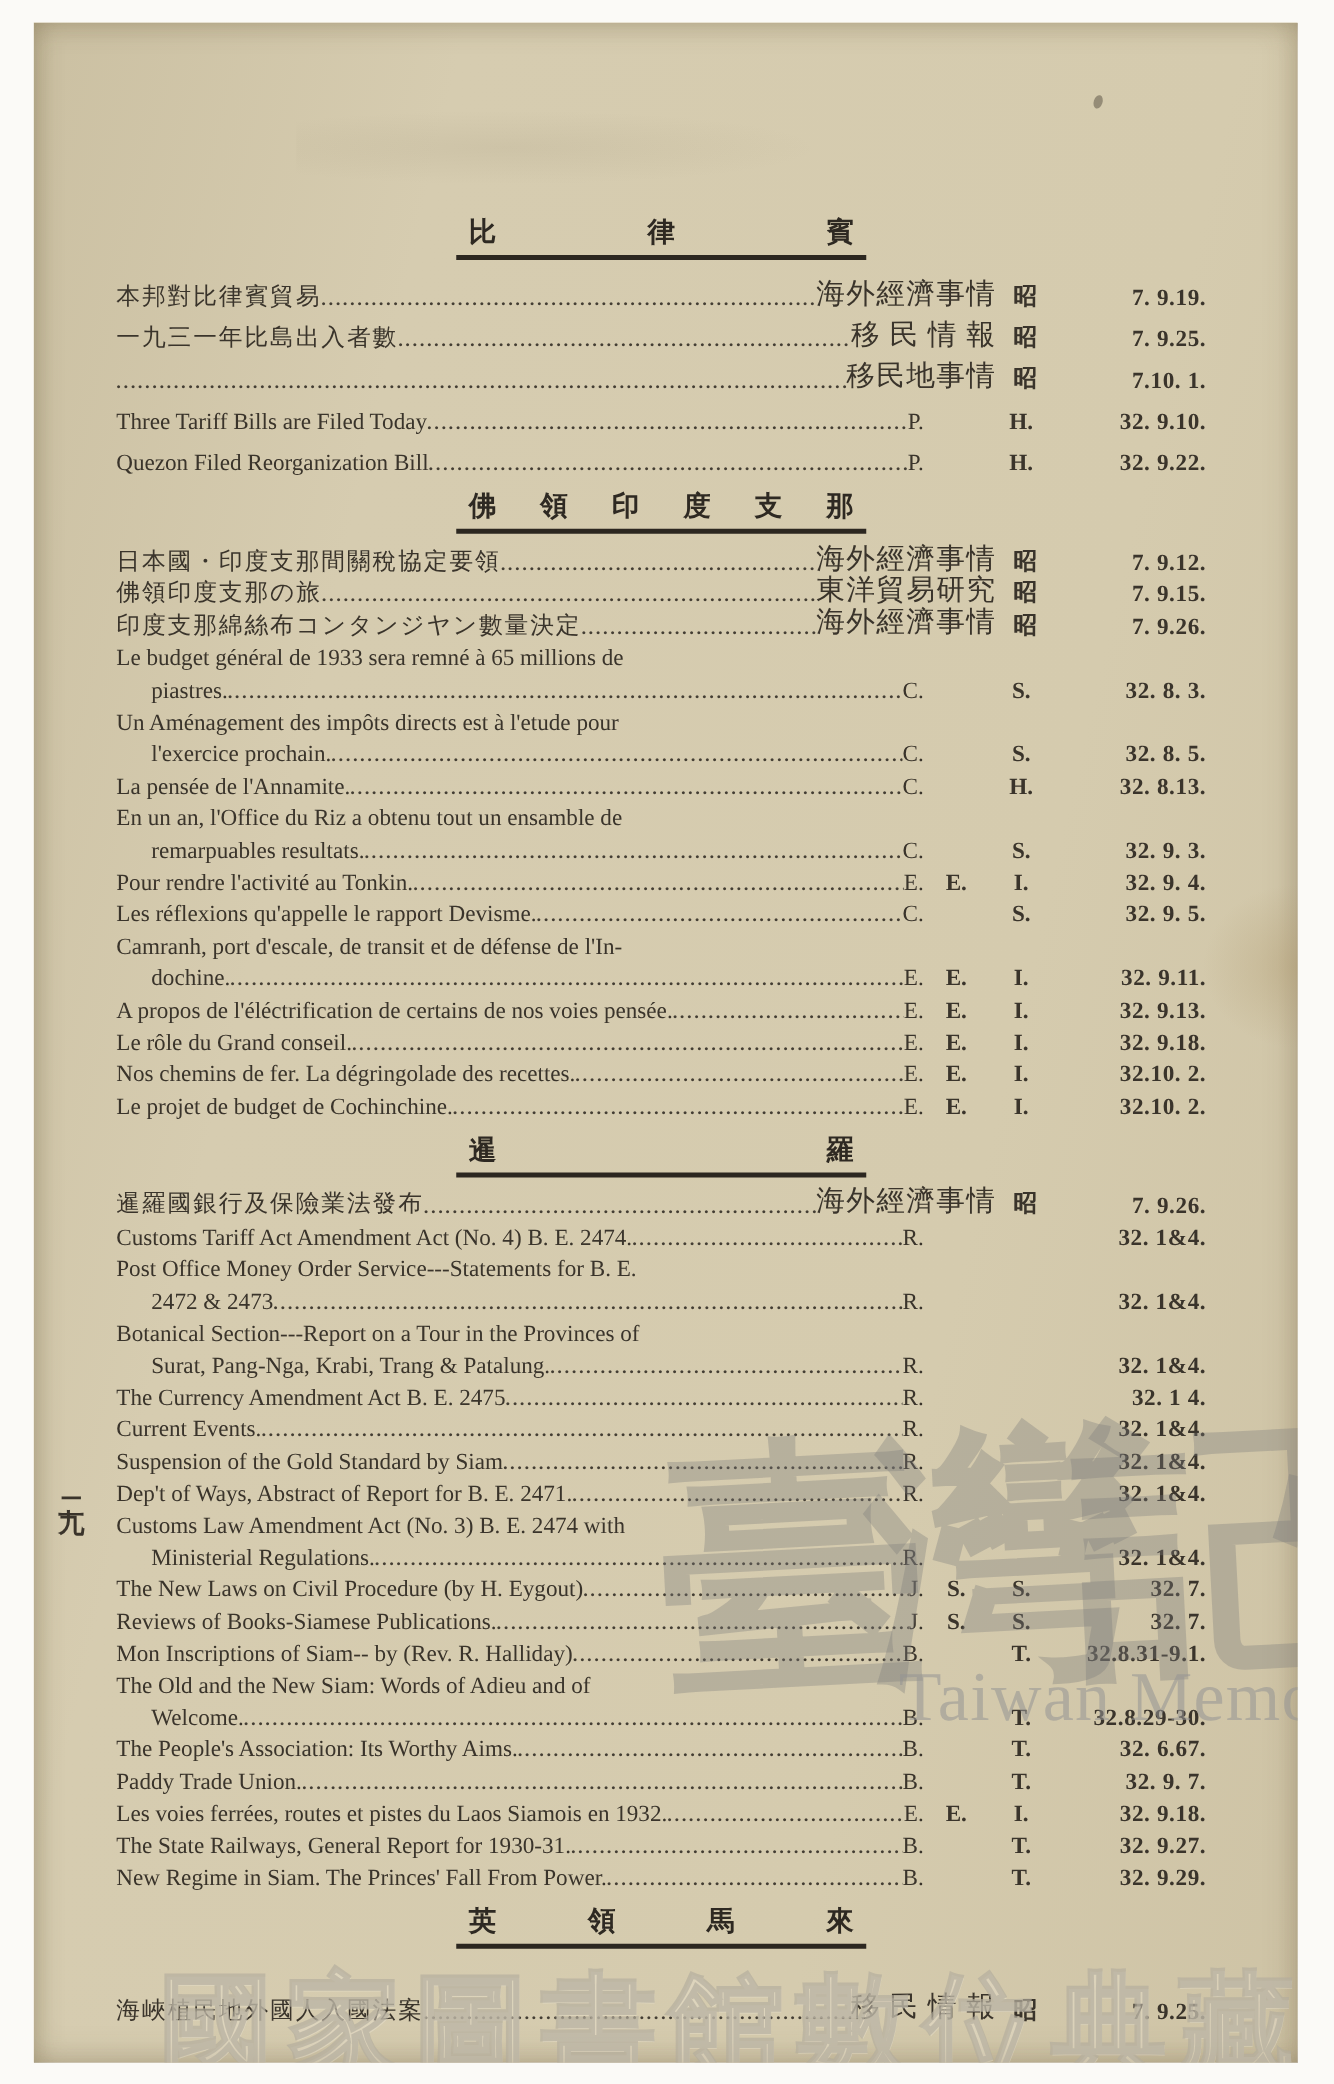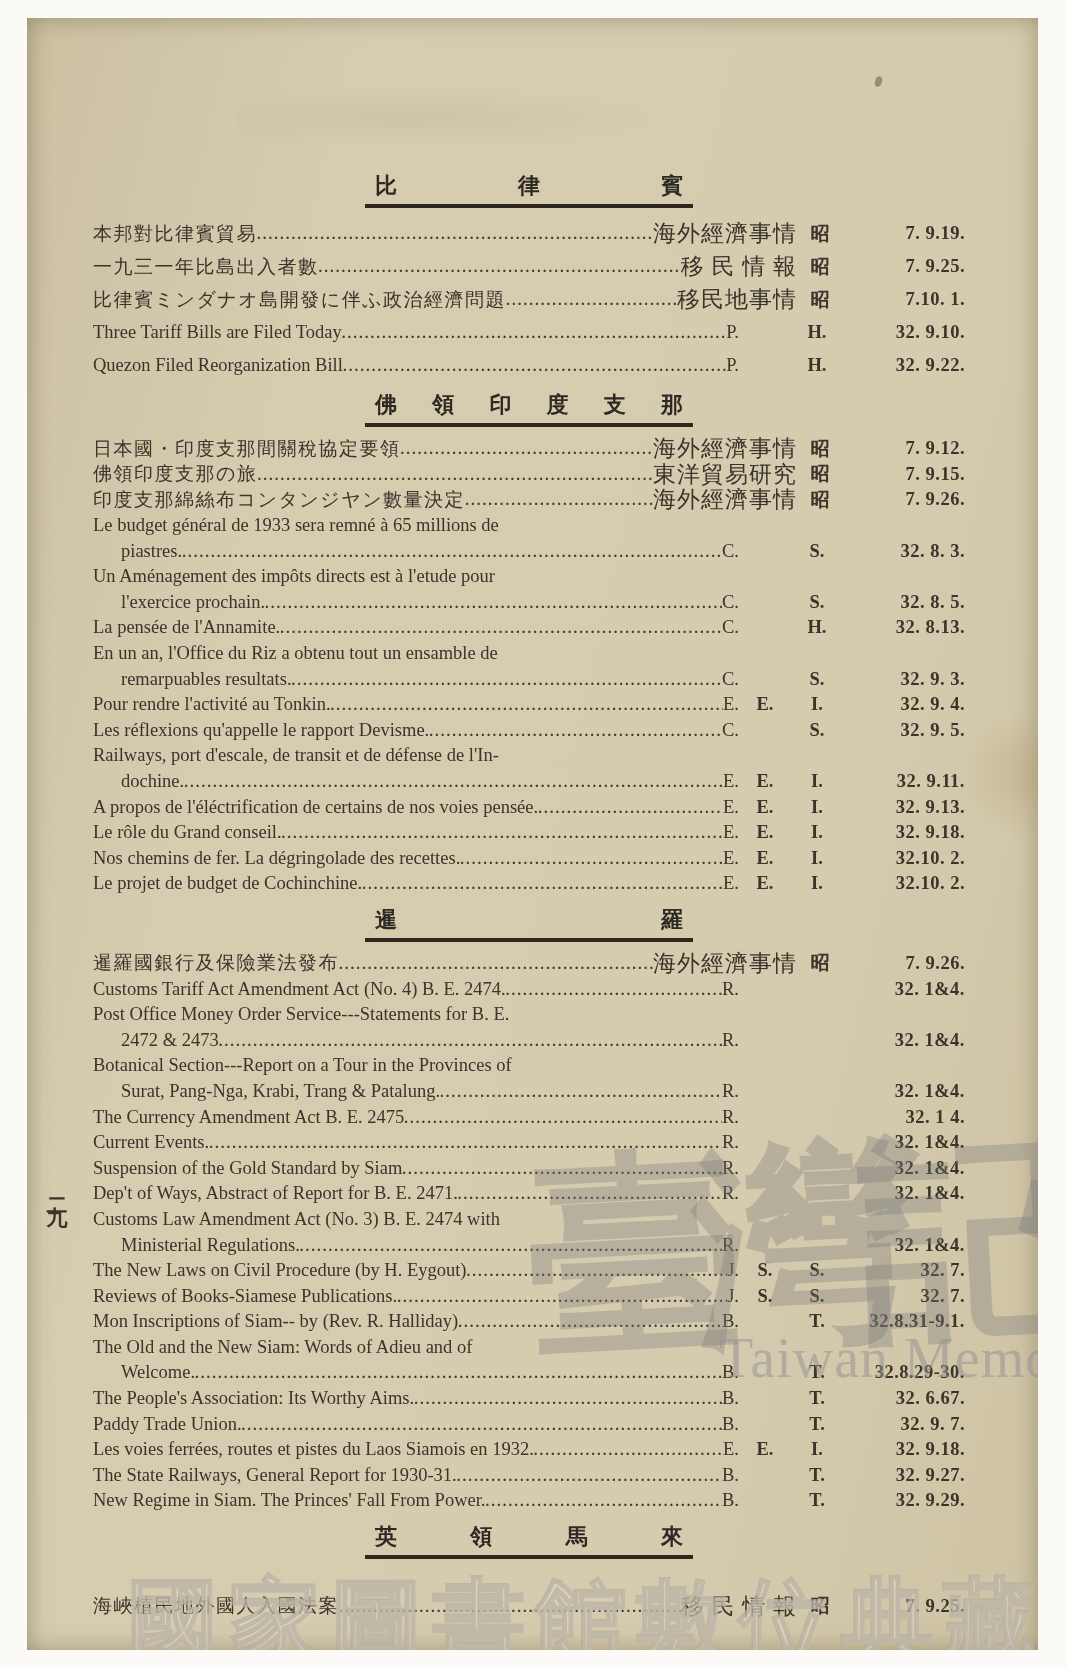--- a/index.html
+++ b/index.html
@@ -18,21 +18,21 @@
     color:#3a342b;
   }
   .content{position:absolute;left:66px;top:152px;width:872px;}
   .heading{display:flex;justify-content:center;margin:0 0 9px 0;height:38px;}
   .h-in{
     width:308px;display:flex;justify-content:space-between;align-items:flex-end;
     border-bottom:4px solid #2c2720;padding:0 10px 3px 10px;
     font-size:22px;font-weight:bold;letter-spacing:0;color:#2e2922;
   }
   .sec{margin-bottom:7px;}
-  .row{display:flex;align-items:center;white-space:nowrap;font-size:18.5px;}
+  .row{display:flex;align-items:flex-end;white-space:nowrap;font-size:18.5px;}
   .sec0 .row{height:33px;}
   .sec1 .row{height:25.6px;}
   .sec2 .row{height:25.6px;}
   .sec3 .row{height:29px;margin-top:33px;}
   .t{white-space:nowrap;}
   .jp .t{letter-spacing:1.5px;font-size:19px;}
   .cont{padding-left:28px;}
   .dots{flex:1;overflow:hidden;white-space:nowrap;min-width:8px;}
   .dots::after{
     content:"..........................................................................................................................................................";
@@ -99,21 +99,20 @@
           <span class="date">7. 9.19.</span>
         </div>
         <div class="row jp">
           <span class="t">一九三一年比島出入者數</span>
           <span class="dots"></span>
           <span class="src">移 民 情 報</span>
           <span class="era">昭</span>
           <span class="date">7. 9.25.</span>
         </div>
         <div class="row jp">
-          <span class="t">比律賓ミンダナオ島開發に伴ふ政治經濟問題</span>
           <span class="dots"></span>
           <span class="src">移民地事情</span>
           <span class="era">昭</span>
           <span class="date">7.10. 1.</span>
         </div>
         <div class="row">
           <span class="t">Three Tariff Bills are Filed Today </span>
           <span class="dots"></span>
           <span class="src">P.</span>
           <span class="c2"></span>
@@ -212,21 +211,21 @@
         </div>
         <div class="row">
           <span class="t">Les réflexions qu'appelle le rapport Devisme. </span>
           <span class="dots"></span>
           <span class="src">C.</span>
           <span class="c2"></span>
           <span class="c3">S.</span>
           <span class="date">32. 9. 5.</span>
         </div>
         <div class="row">
-          <span class="t">Railways, port d'escale, de transit et de défense de l'In-</span>
+          <span class="t">Camranh, port d'escale, de transit et de défense de l'In-</span>
         </div>
         <div class="row">
           <span class="t cont">dochine. </span>
           <span class="dots"></span>
           <span class="src">E.</span>
           <span class="c2">E.</span>
           <span class="c3">I.</span>
           <span class="date">32. 9.11.</span>
         </div>
         <div class="row">

